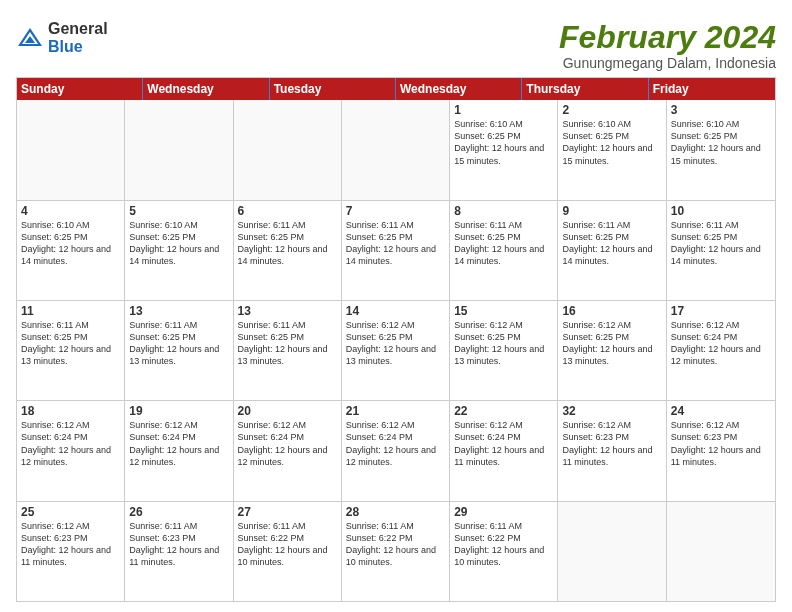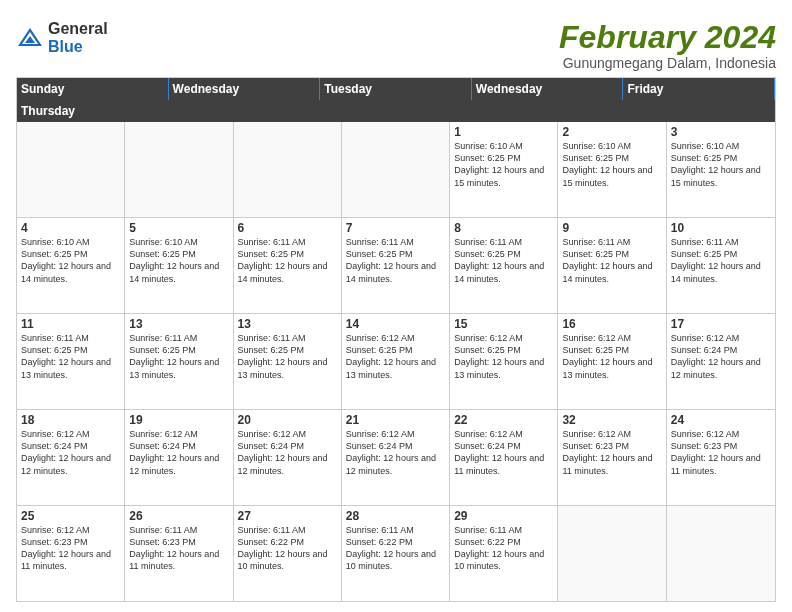--- a/index.html
+++ b/index.html
@@ -62,22 +62,22 @@
       color: #555;
     }
     .calendar {
       flex: 1;
       display: flex;
       flex-direction: column;
       border: 1px solid #ccc;
     }
     .cal-header {
       display: grid;
-      grid-template-columns: repeat(5, 1fr);
-      background: #404040;
+      grid-template-columns: repeat(6, 1fr);
+      background: #b91c1c;
     }
     .cal-header-cell {
       color: #fff;
       font-size: 12px;
       font-weight: bold;
       padding: 4px 4px;
       border-right: 1px solid #3a7fd0;
       text-align: left;
     }
     .cal-header-cell:last-child { border-right: none; }
@@ -138,22 +138,22 @@
       <div class="location">Gunungmegang Dalam, Indonesia</div>
     </div>
   </div>
 
   <div class="calendar">
     <div class="cal-header" id="cal-header">
         <div class="cal-header-cell">Sunday</div>
         <div class="cal-header-cell">Wednesday</div>
         <div class="cal-header-cell">Tuesday</div>
         <div class="cal-header-cell">Wednesday</div>
+        <div class="cal-header-cell">Thursday</div>
         <div class="cal-header-cell">Friday</div>
-        <div class="cal-header-cell">Thursday</div>
       </div>
     <div class="cal-body" id="cal-body">
         <div class="cal-row">
           <div class="cal-cell empty"></div>
           <div class="cal-cell empty"></div>
           <div class="cal-cell empty"></div>
           <div class="cal-cell empty"></div>
           <div class="cal-cell">
             <span class="day-num">1</span>
             <div class="cell-info" style="white-space: pre-line;">Sunrise: 6:10 AM

